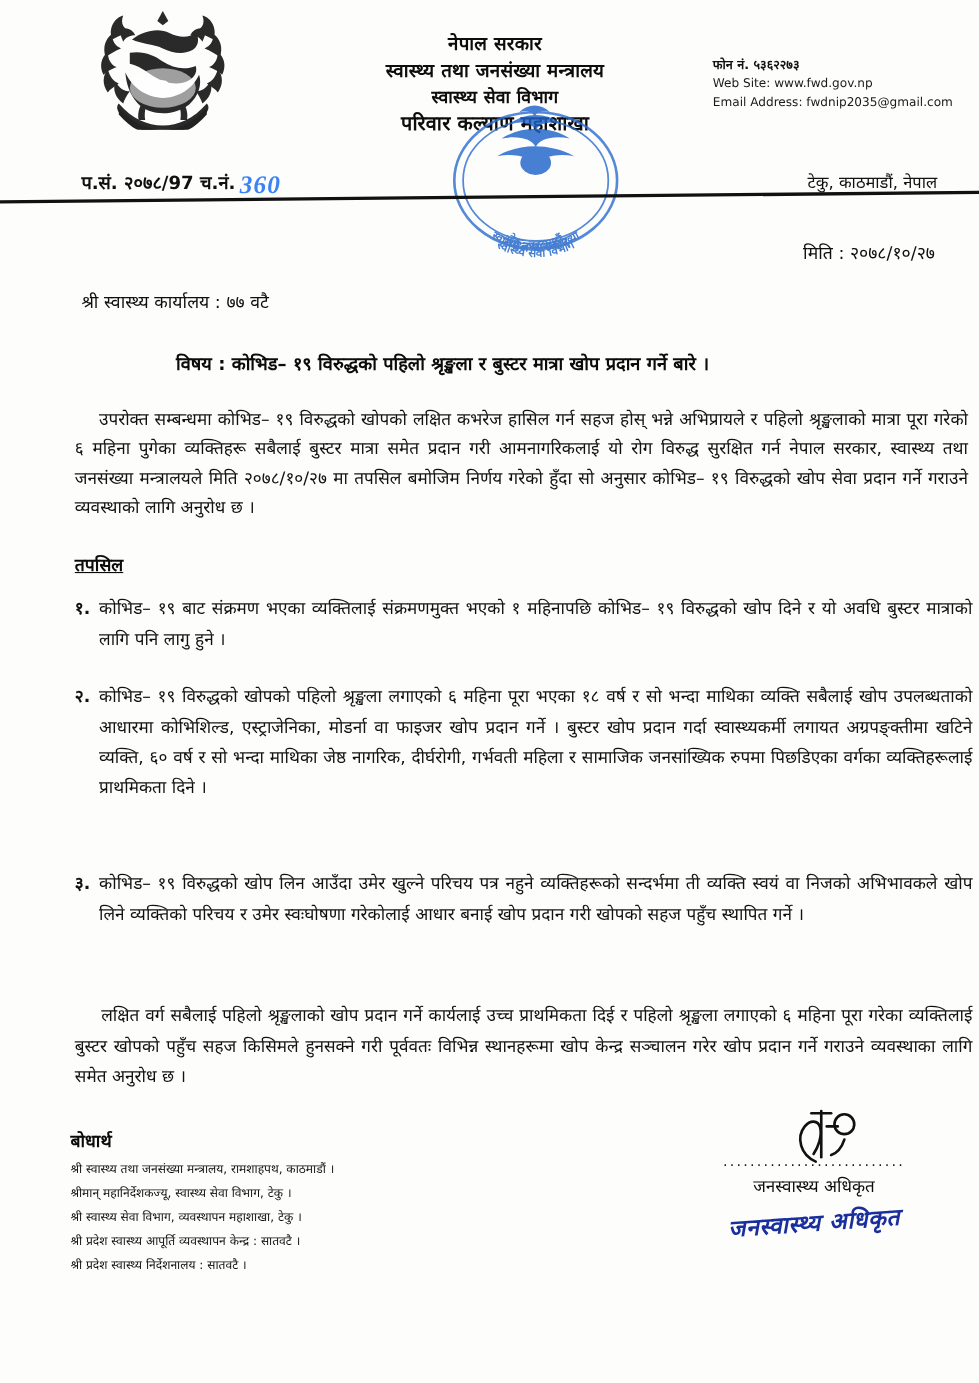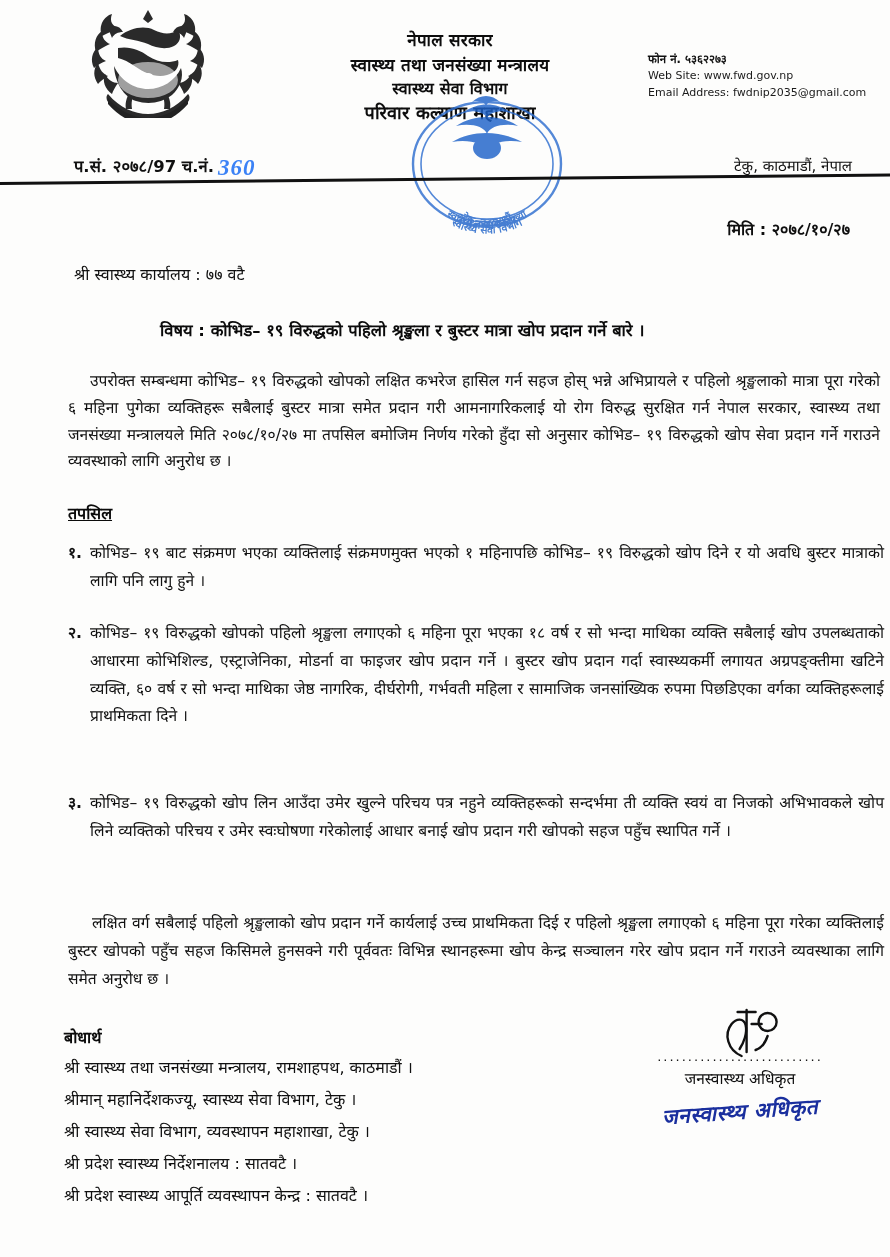--- a/index.html
+++ b/index.html
@@ -131,21 +131,21 @@
     transform: rotate(-0.55deg);
     transform-origin: left center;
   }
 
   .date-line {
     position: absolute;
     right: 40px;
     top: 218px;
     font-family: "DejaVu Sans", sans-serif;
     font-size: 16px;
-    font-weight: 700;
+    font-weight: 400;
     color: #0f0f0f;
     white-space: nowrap;
   }
 
   
   .recipient {
     position: absolute;
     left: 74px;
     top: 263px;
     font-family: "DejaVu Sans", sans-serif;
@@ -233,21 +233,21 @@
     position: absolute;
     left: 64px;
     top: 1052px;
     width: 520px;
     margin: 0;
     padding: 0;
     list-style: none;
   }
   .cc-list li {
     font-family: "DejaVu Sans", sans-serif;
-    font-size: 16px;
+    font-size: 11px;
     color: #101010;
     line-height: 2.0;
     white-space: nowrap;
   }
 
   .sign-block {
     position: absolute;
     left: 600px;
     top: 1006px;
     width: 280px;
@@ -417,22 +417,22 @@
     <span class="num-body">कोभिड– १९ विरुद्धको खोप लिन आउँदा उमेर खुल्ने परिचय पत्र नहुने व्यक्तिहरूको सन्दर्भमा ती व्यक्ति स्वयं वा निजको अभिभावकले खोप लिने व्यक्तिको परिचय र उमेर स्वःघोषणा गरेकोलाई आधार बनाई खोप प्रदान गरी खोपको सहज पहुँच स्थापित गर्ने ।</span>
   </div>
 
   <div class="para para-closing">लक्षित वर्ग सबैलाई पहिलो श्रृङ्खलाको खोप प्रदान गर्ने कार्यलाई उच्च प्राथमिकता दिई र पहिलो श्रृङ्खला लगाएको ६ महिना पूरा गरेका व्यक्तिलाई बुस्टर खोपको पहुँच सहज किसिमले हुनसक्ने गरी पूर्ववतः विभिन्न स्थानहरूमा खोप केन्द्र सञ्चालन गरेर खोप प्रदान गर्ने गराउने व्यवस्थाका लागि समेत अनुरोध छ ।</div>
 
   <div class="cc-head">बोधार्थ</div>
   <ul class="cc-list">
     <li>श्री स्वास्थ्य तथा जनसंख्या मन्त्रालय, रामशाहपथ, काठमाडौं ।</li>
     <li>श्रीमान् महानिर्देशकज्यू, स्वास्थ्य सेवा विभाग, टेकु ।</li>
     <li>श्री स्वास्थ्य सेवा विभाग, व्यवस्थापन महाशाखा, टेकु ।</li>
+    <li>श्री प्रदेश स्वास्थ्य आपूर्ति व्यवस्थापन केन्द्र : सातवटै ।</li>
     <li>श्री प्रदेश स्वास्थ्य निर्देशनालय : सातवटै ।</li>
-    <li>श्री प्रदेश स्वास्थ्य आपूर्ति व्यवस्थापन केन्द्र : सातवटै ।</li>
   </ul>
 
   <div class="sign-block">
     <div class="sign-scribble">
       <svg width="120" height="56" viewBox="0 0 120 56" xmlns="http://www.w3.org/2000/svg">
         <g fill="none" stroke="#111" stroke-width="2.4" stroke-linecap="round">
           <path d="M52 50 c-14 -6 -18 -22 -10 -32 c5 -6 12 -6 14 1 c2 8 -2 18 -6 24"></path>
           <path d="M48 6 l18 0"></path>
           <path d="M57 4 l0 42"></path>
           <path d="M62 18 l10 0"></path>

